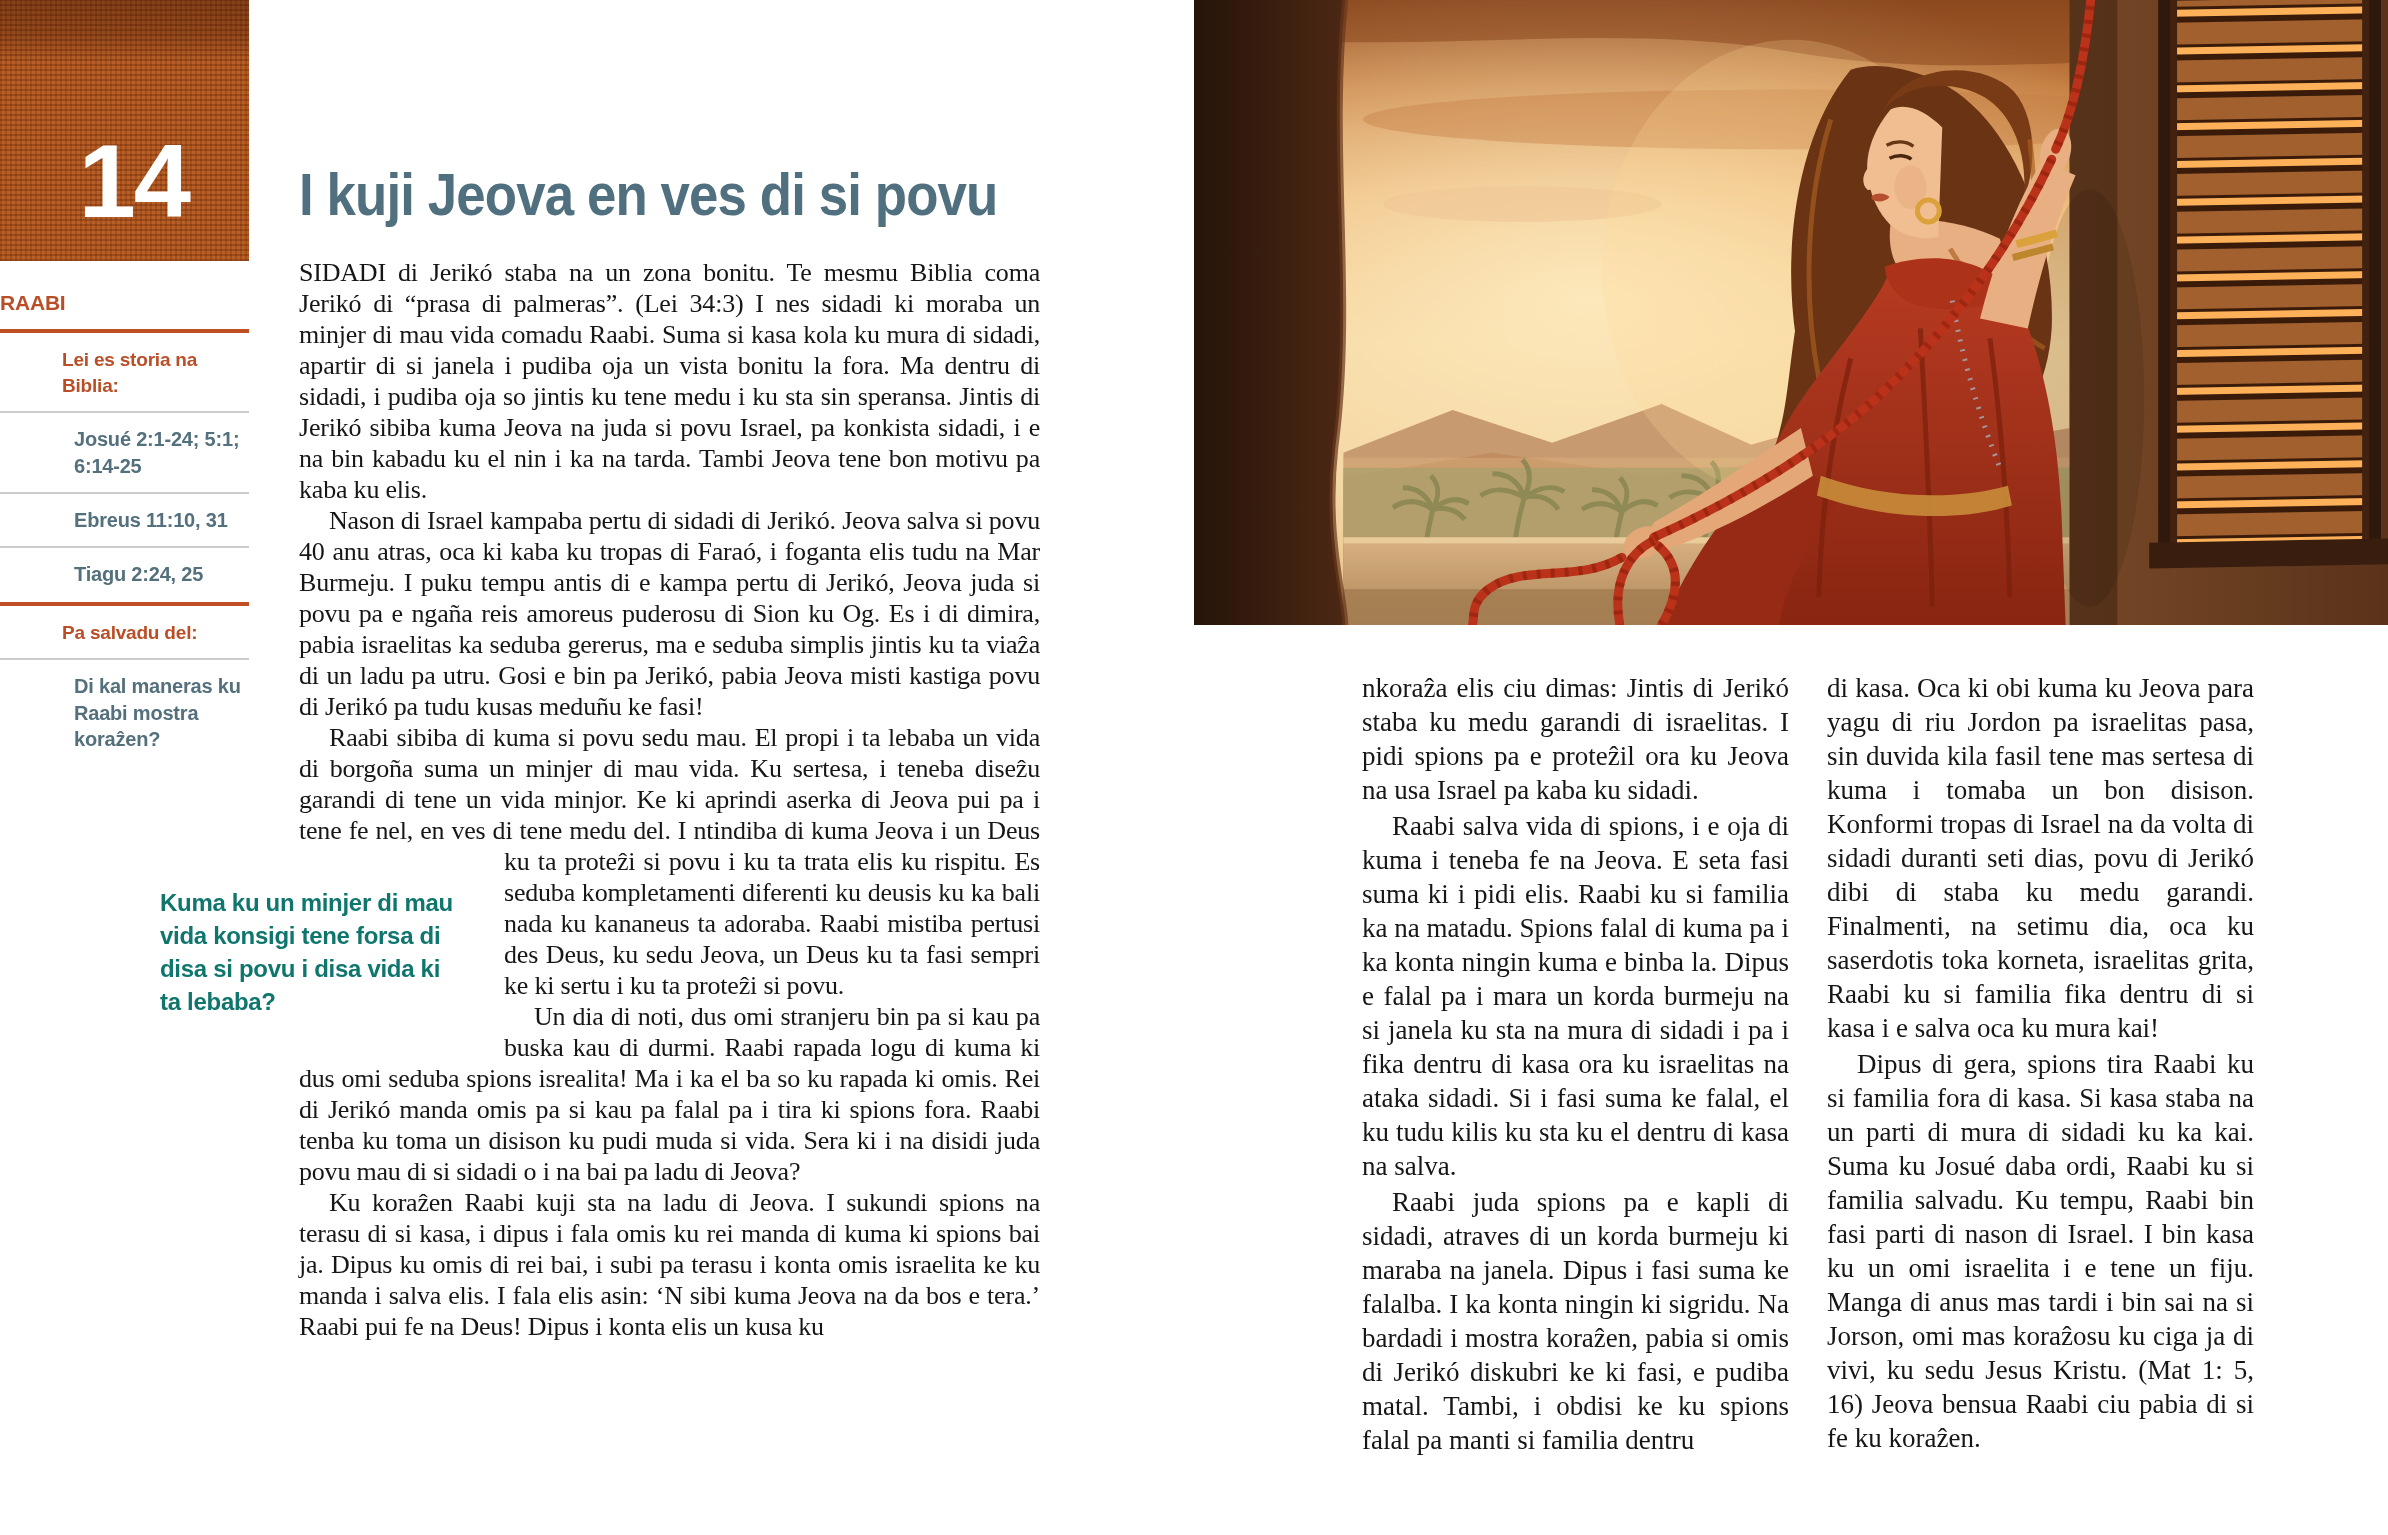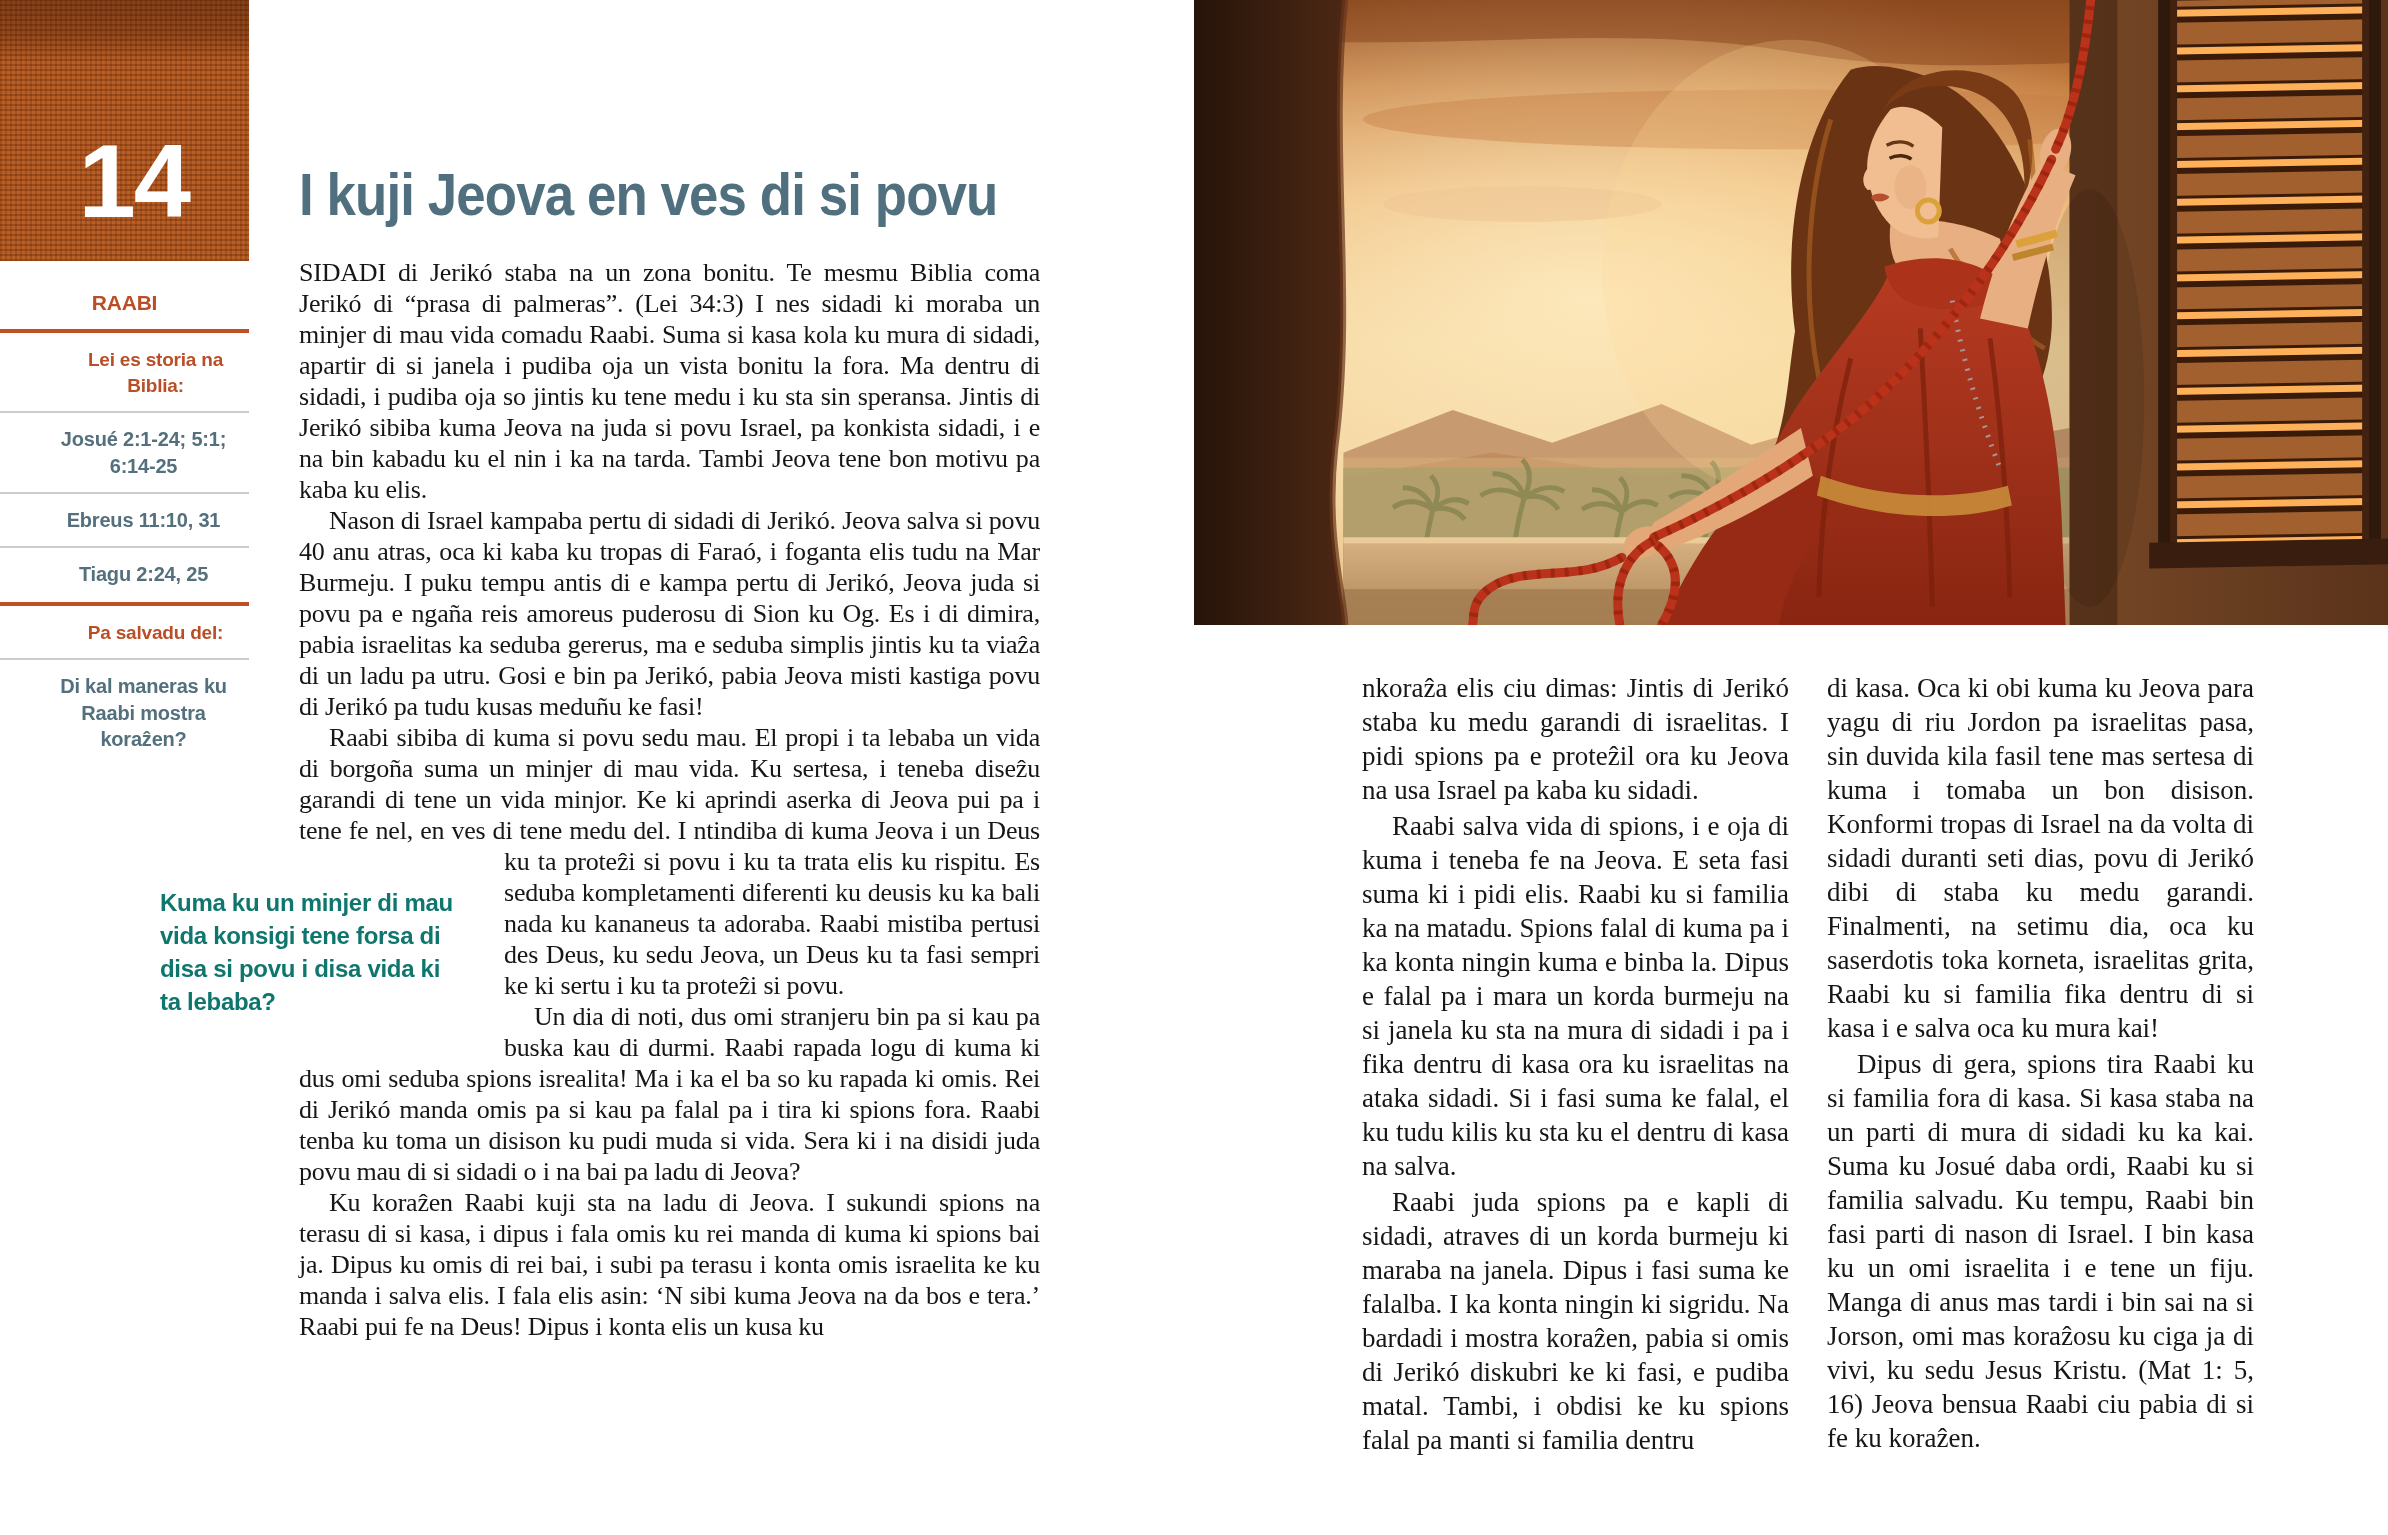--- a/index.html
+++ b/index.html
@@ -16,29 +16,29 @@
       linear-gradient(180deg, rgba(60,20,4,.42) 0%, rgba(60,20,4,.30) 13%, rgba(0,0,0,0) 24%),
       repeating-linear-gradient(90deg, rgba(70,25,5,.20) 0 2px, rgba(0,0,0,0) 2px 5px),
       repeating-linear-gradient(0deg, rgba(70,25,5,.22) 0 2px, rgba(255,190,120,.07) 2px 5px);
   }
   .chapter-number{
     position:absolute;right:60px;bottom:42px;
     font-family:"Liberation Sans","DejaVu Sans",sans-serif;font-weight:bold;
     font-size:103px;line-height:.72;color:#ffffff;letter-spacing:-2px;text-align:right;
   }
   .sidebar-content{
-    margin-top:30px;width:249px;text-align:center;
+    margin-top:30px;width:249px;text-align:left;
     font-family:"Liberation Sans","DejaVu Sans",sans-serif;font-weight:bold;
     letter-spacing:-0.2px;
   }
   .sb-name{color:#b94e27;font-size:21px;}
   .rule-orange{border:none;border-top:4px solid #bf4f24;margin:14px 0;}
   .rule-gray{border:none;border-top:2px solid #cccccc;margin:13px 0;}
   .sb-head{color:#b94e27;font-size:19px;line-height:1.35;padding-left:62px;}
-  .sb-ref{color:#54707c;font-size:20px;line-height:1.32;padding-left:38px;}
+  .sb-ref{color:#54707c;font-size:20px;line-height:1.32;padding-left:38px;margin-left:36px;}
   
   .main-col{position:absolute;left:299px;top:165px;width:741px;}
   .article-title{
     font-family:"Liberation Sans","DejaVu Sans",sans-serif;font-weight:bold;
     color:#50707f;font-size:60px;line-height:1;margin:0 0 32px 0;
     transform:scaleX(.88);transform-origin:left center;white-space:nowrap;letter-spacing:-1px;
   }
   .body-text p{margin:0;font-size:26px;line-height:31px;text-align:justify;color:#161616;letter-spacing:-0.2px;}
   .body-text p.indent{text-indent:30px;}
   .pull-quote-float{

